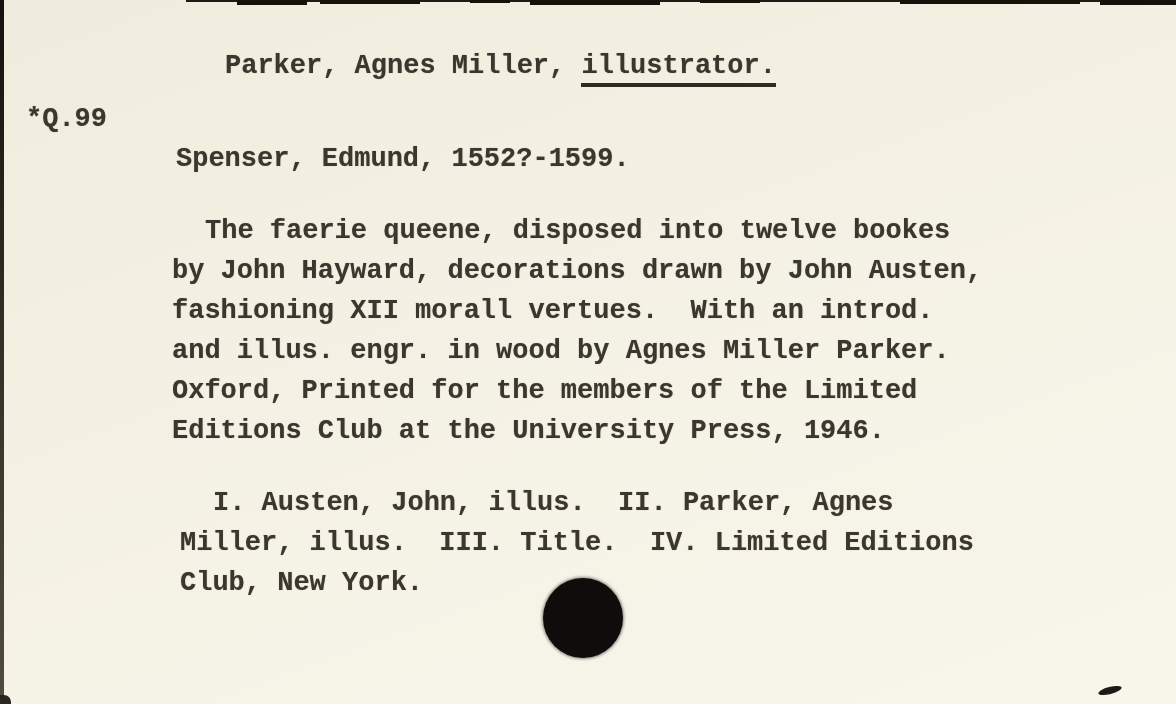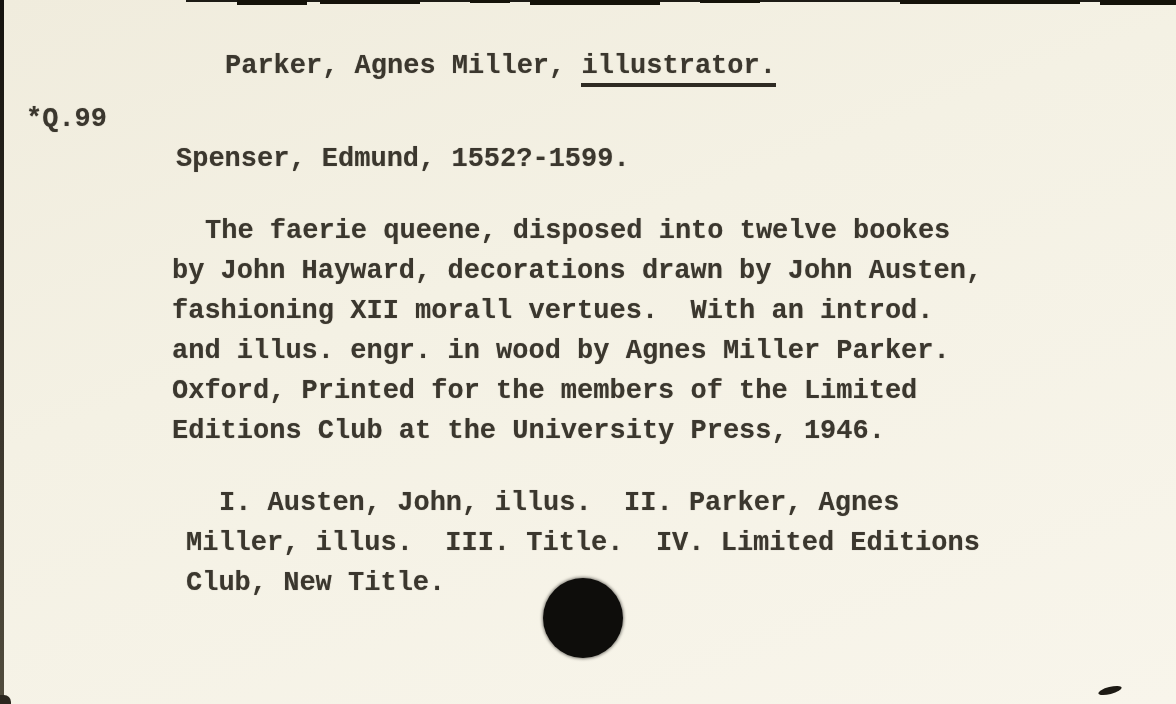--- a/index.html
+++ b/index.html
@@ -27,21 +27,21 @@
   .indent { padding-left: 33px; }
 
   .heading   { position: absolute; left: 225px; top: 51px; white-space: pre; }
   .underline {
     border-bottom: 4px solid #2f2b23;
     padding-bottom: 2px;
   }
   .call-number { position: absolute; left: 26px; top: 99px; }
   .author-line { position: absolute; left: 176px; top: 139px; white-space: pre; height: 40px; line-height: 40px; }
   .body-block    { position: absolute; left: 172px; top: 179px; margin-top: 32px; }
-  .tracing-block { position: absolute; left: 186px; top: 483px; }
+  .tracing-block { position: absolute; left: 180px; top: 483px; }
 
   
   .edge-top {
     position: absolute; top: 0; left: 186px; right: 0; height: 2px;
     background: #1d1b15;
   }
   .edge-dash { position: absolute; top: 0; background: #141209; }
   .dash-1 { left: 237px;  width: 70px;  height: 5px; }
   .dash-2 { left: 320px;  width: 100px; height: 4px; }
   .dash-3 { left: 470px;  width: 40px;  height: 3px; }
@@ -99,19 +99,19 @@
     <div class="line">by John Hayward, decorations drawn by John Austen,</div>
     <div class="line">fashioning XII morall vertues.  With an introd.</div>
     <div class="line">and illus. engr. in wood by Agnes Miller Parker.</div>
     <div class="line">Oxford, Printed for the members of the Limited</div>
     <div class="line">Editions Club at the University Press, 1946.</div>
   </div>
 
   <div class="tracing-block">
     <div class="line indent">I. Austen, John, illus.  II. Parker, Agnes</div>
     <div class="line">Miller, illus.  III. Title.  IV. Limited Editions</div>
-    <div class="line">Club, New Title.</div>
+    <div class="line">Club, New York.</div>
   </div>
 
   <div class="hole-punch"></div>
   <div class="pen-mark"></div>
 
 </div>
 
 </body></html>

